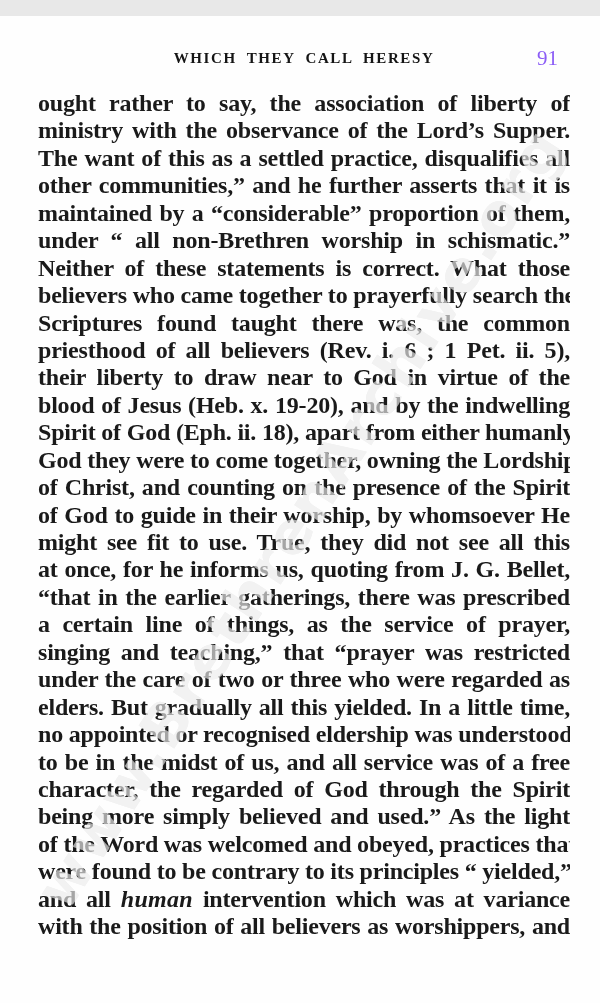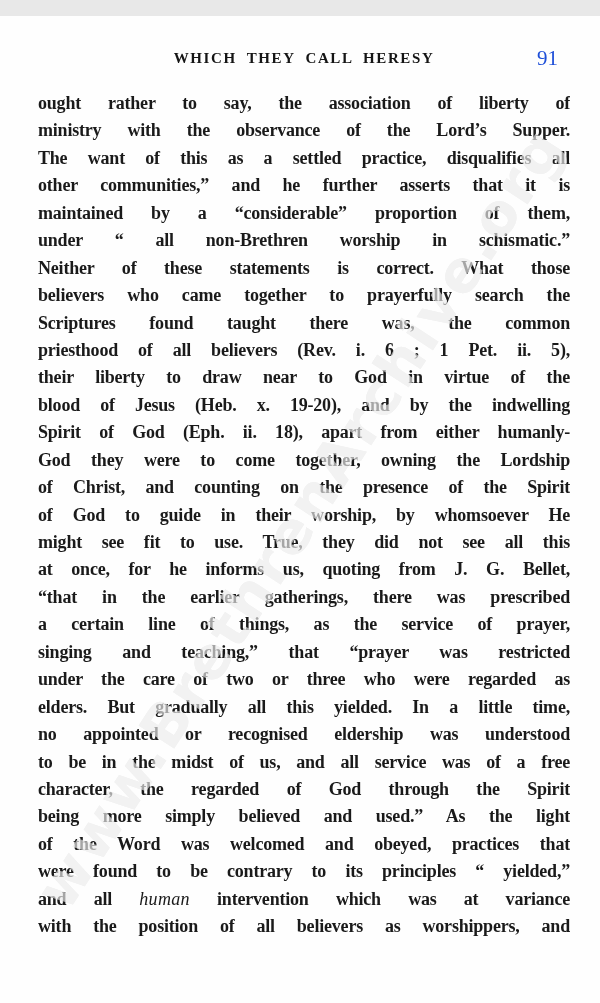--- a/index.html
+++ b/index.html
@@ -34,43 +34,43 @@
     word-spacing: 5px;
     color: #151515;
     padding-top: 4px;
   }
   .page-number {
     position: absolute;
     top: 0;
     right: 12px;
     font-size: 21px;
     font-weight: 400;
-    color: #1d4ed8;
+    color: #8b5cf6;
   }
   
   .body-text {
     position: absolute;
     top: 74px;
     left: 38px;
     right: 30px;
-    font-size: 18px;
+    font-size: 24px;
     font-weight: 700;
     letter-spacing: -0.2px;
     color: #1a1a1a;
   }
   .text-line {
     height: 27.45px;
     line-height: 27.45px;
     text-align: justify;
     text-align-last: justify;
     white-space: nowrap;
     overflow: hidden;
   }
   .text-line i {
-    font-weight: 400;
+    font-weight: 700;
     letter-spacing: 0.3px;
   }
   
   .watermark {
     position: absolute;
     inset: 0;
     z-index: 3;
     pointer-events: none;
   }
   .wm-layer {

